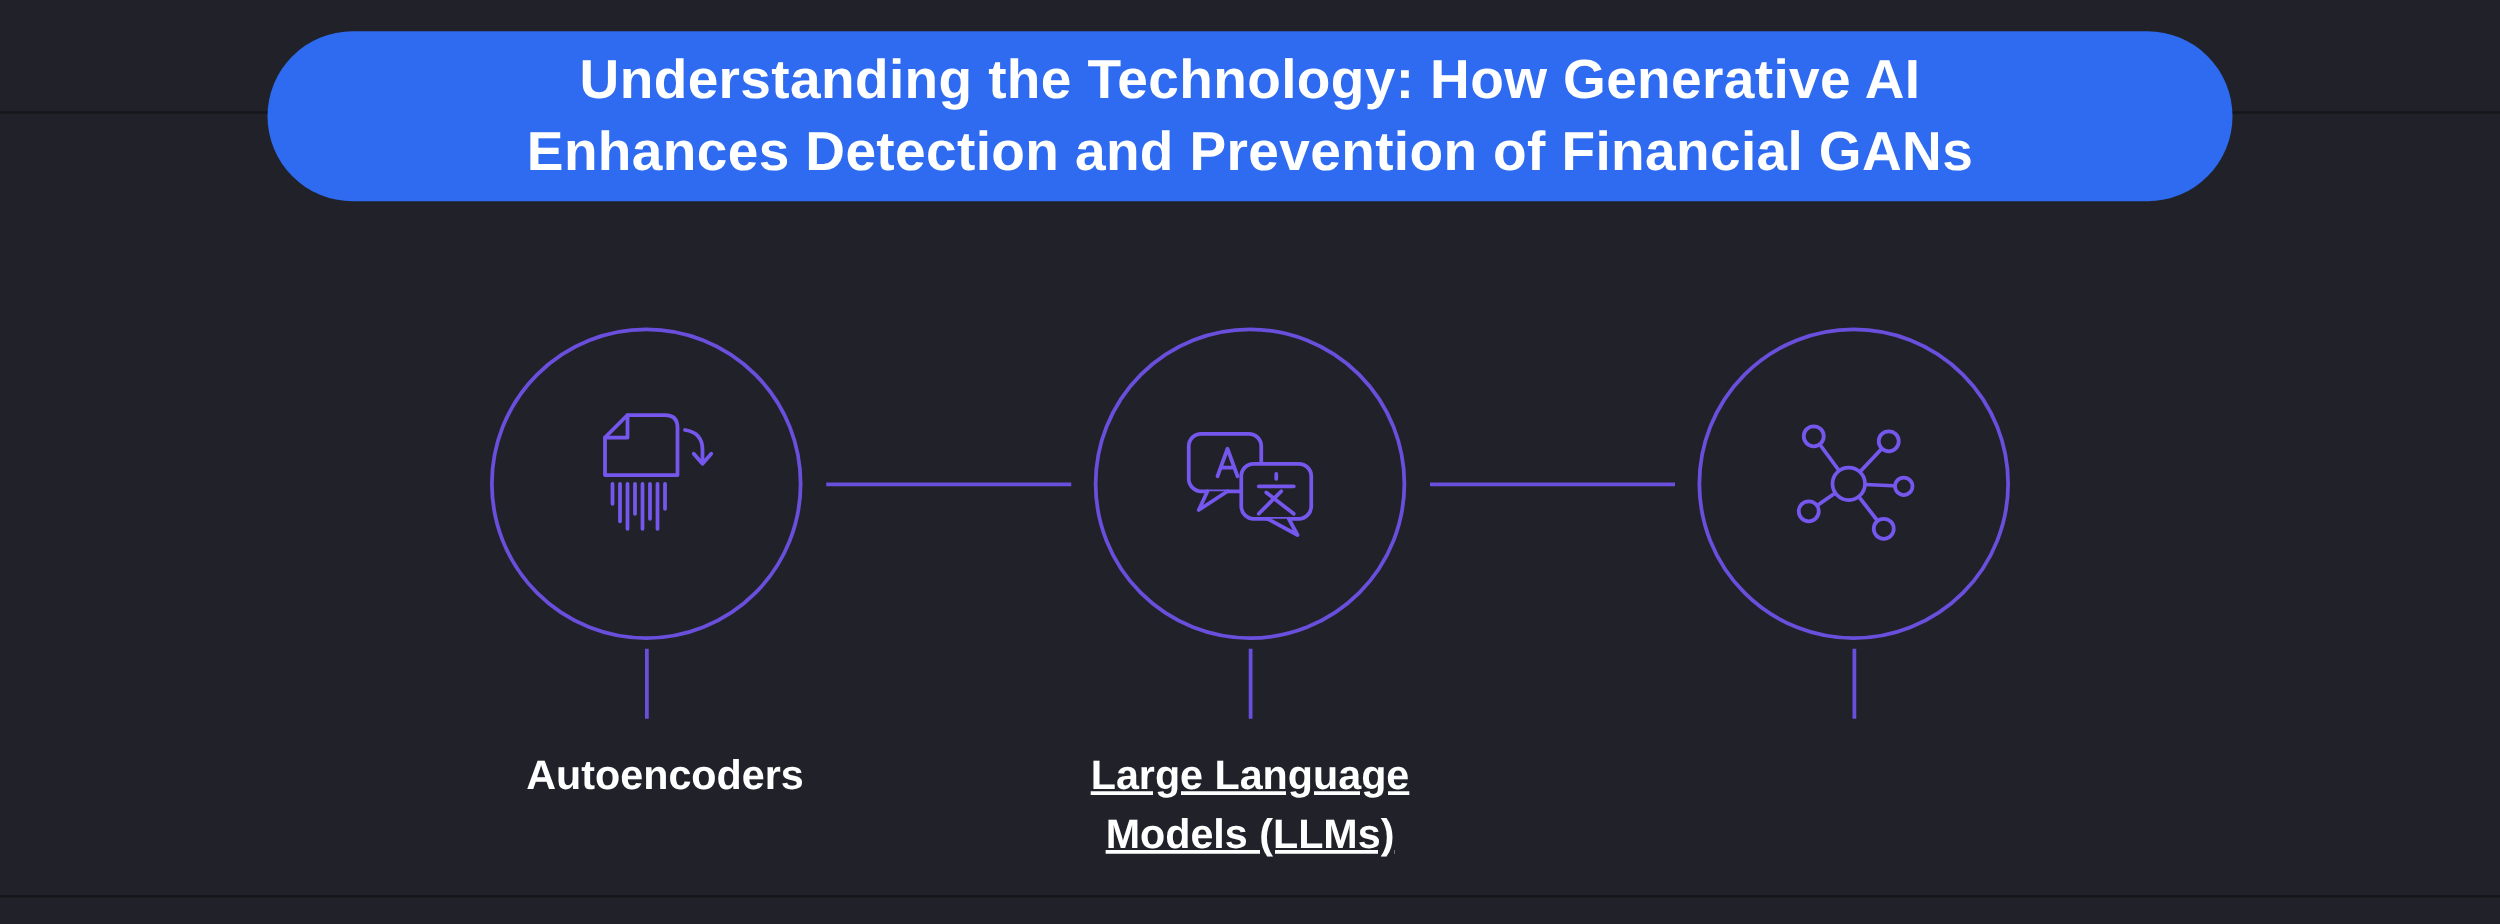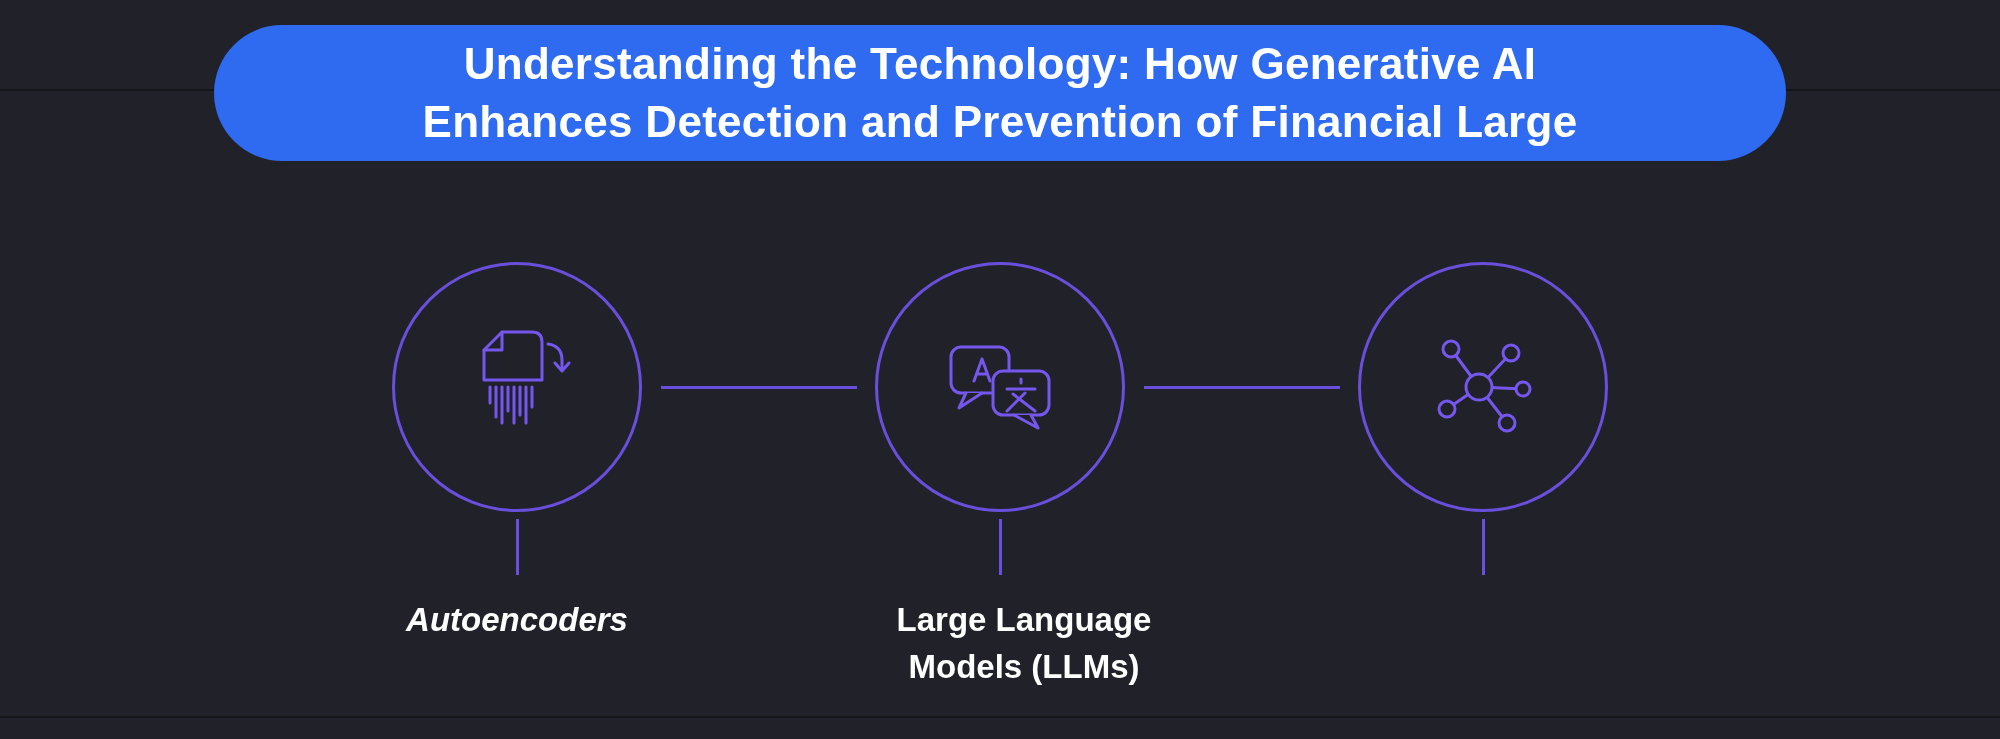--- a/index.html
+++ b/index.html
@@ -49,41 +49,41 @@
   .stub { position: absolute; top: 519px; width: 3px; height: 56px; background: #6a4fdd; }
   .stub-1 { left: 516px; }
   .stub-2 { left: 999px; }
   .stub-3 { left: 1482px; }
 
   .node-label {
     position: absolute; top: 597px; transform: translateX(-50%);
     color: #ffffff; font-size: 33px; font-weight: 700;
     line-height: 1.42; text-align: center; white-space: pre-line;
   }
-  .label-1 { left: 517px; font-style: italic; }
-  .label-2 { left: 1024px; }
+  .label-1 { left: 532px; }
+  .label-2 { left: 1000px; text-decoration: underline; }
   .label-3 { left: 1483px; }
 
   .icon path, .icon line, .icon rect, .icon circle, .icon polyline {
     stroke: #7557ee; stroke-width: 3; fill: none;
     stroke-linecap: round; stroke-linejoin: round;
   }
   .icon .fill-bg { fill: #212229; }
 </style>
 </head>
 <body>
 
 <div class="stage">
 
   <div class="hairline hairline-top"></div>
   <div class="hairline hairline-bottom"></div>
 
   <div class="banner">
     <div class="banner-title">Understanding the Technology: How Generative AI
-Enhances Detection and Prevention of Financial Large</div>
+Enhances Detection and Prevention of Financial GANs</div>
   </div>
 
   <div class="connector connector-1"></div>
   <div class="connector connector-2"></div>
 
   <div class="circle circle-1">
     <svg class="icon" width="118" height="126" viewBox="0 0 118 126" aria-label="document-shredder-icon">
       <path d="M44 8 L74 8 Q84 8 84 18 L84 56 L26 56 L26 26 Z"></path>
       <path d="M44 8 L44 26 L26 26"></path>
       <line x1="32" y1="63" x2="32" y2="79"></line>

